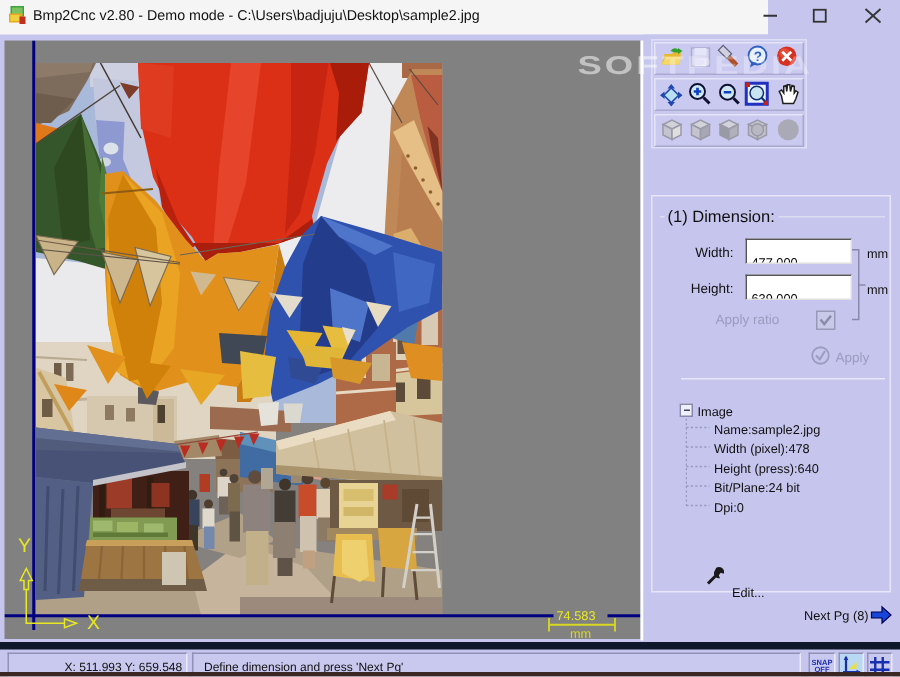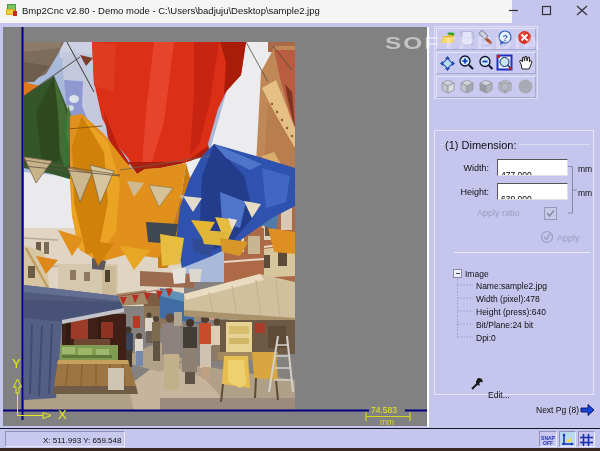--- a/index.html
+++ b/index.html
@@ -21,21 +21,21 @@
 #toolbar { position:absolute; left:434px; top:26px; width:104px; height:73px; border:1px solid #dedef6; background:#c9c9f0; }
 .tbrow { position:absolute; left:1px; width:100px; height:22px; border:1px solid #e4e4f8; border-bottom-color:#a8a8d0; border-right-color:#a8a8d0; background:#cacaf1; }
 
 #dimbox { position:absolute; left:434px; top:130px; width:160px; height:265px; border:1px solid #e6e6f8; }
 #grouplegend { position:absolute; left:443px; top:139px; font-size:11px; color:#101010; background:#c5c5ee; padding:0 2px; z-index:5; }
 #groupline { position:absolute; left:440px; top:144px; width:150px; height:110px; border-top:1px solid #dcdcf0; }
 .flabel { position:absolute; font-size:9px; color:#101010; text-align:right; width:40px; }
 .finput { position:absolute; left:497px; width:71px; height:17px; background:#fff; border:1px solid #555; border-right-color:#e0e0e0; border-bottom-color:#e0e0e0; font-size:8.5px; color:#000; padding:14px 0 0 3px; font-family:"Liberation Sans", sans-serif; }
 .mm { position:absolute; left:578px; font-size:8.5px; color:#101010; }
 .grayt { color:#9c9cc0; }
-#statusbar { position:absolute; left:0; top:428px; width:600px; height:20px; background:#c5c5ee; border-top:1px solid #0f172a; }
+#statusbar { position:absolute; left:0; top:428px; width:600px; height:20px; background:#c5c5ee; border-top:5px solid #0f172a; }
 .spanel { position:absolute; top:2px; height:16px; background:#c9c9f0; border:1px solid #9090b8; border-right-color:#eaeafc; border-bottom-color:#eaeafc; font-size:8px; color:#101010; padding-top:4px; }
 #bottomstrip { position:absolute; left:0; top:448px; width:600px; height:3px; background:#3a2622; }
 .treeitem { position:absolute; left:476px; font-size:8.5px; color:#101010; }
 svg { display:block; }
 </style>
 </head>
 <body>
 <div id="win">
 
   <div id="titlebar">
@@ -482,20 +482,21 @@
   </svg>
   <div class="treeitem" style="left:488px; top:378px;margin-top:12px;">Edit...</div>
 
   <div class="treeitem" style="left:536px; top:405px;">Next Pg (8)</div>
   <svg style="position:absolute; left:580px; top:403px;" width="15" height="14" viewBox="0 0 15 14">
     <polygon points="1,5 8,5 8,1.5 14,7 8,12.5 8,9 1,9" fill="#1846d8" stroke="#000050" stroke-width="0.8"></polygon>
   </svg>
 
   <div id="statusbar">
     <div class="spanel" style="left:5px; width:120px; padding-left:37px;">X: 511.993 Y: 659.548</div>
+    <div class="spanel" style="left:128px; width:406px; padding-left:7px;">Define dimension and press 'Next Pg'</div>
     <div class="spanel" style="left:539px; width:18px; text-align:center; font-size:5px; font-weight:bold; color:#2030b0; line-height:5px; padding-top:4px;">SNAP<br>OFF</div>
     <div class="spanel" style="left:559px; width:17px; background:#b8d8f4;">
       <svg width="15" height="14" viewBox="0 0 15 14" style="margin-top:-3px;">
         <line x1="4" y1="1" x2="4" y2="12" stroke="#1830b0" stroke-width="1.5"></line>
         <line x1="2" y1="11" x2="13" y2="11" stroke="#1830b0" stroke-width="1.5"></line>
         <polygon points="4,0 2.5,3 5.5,3" fill="#1830b0"></polygon>
         <polygon points="14,11 11,9.5 11,12.5" fill="#1830b0"></polygon>
         <polygon points="6,9 11,4 11,9" fill="#e8e040"></polygon>
       </svg>
     </div>

